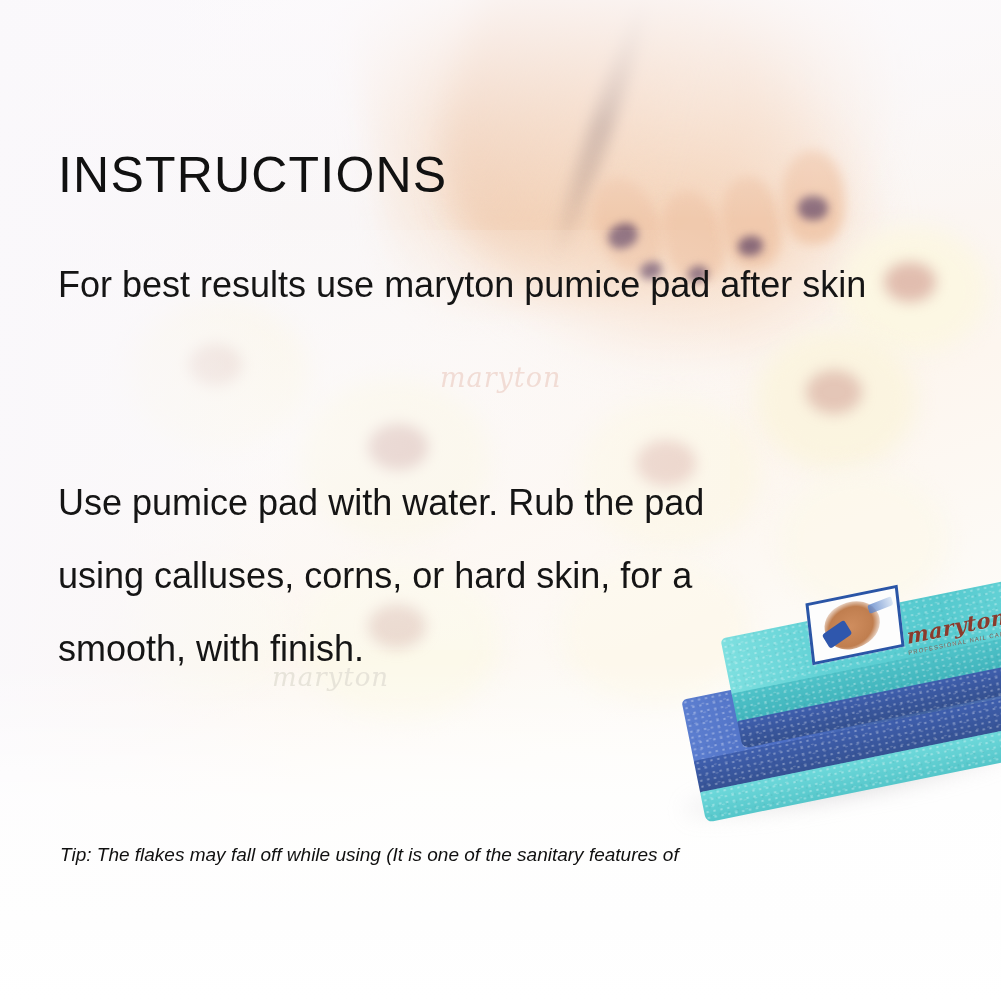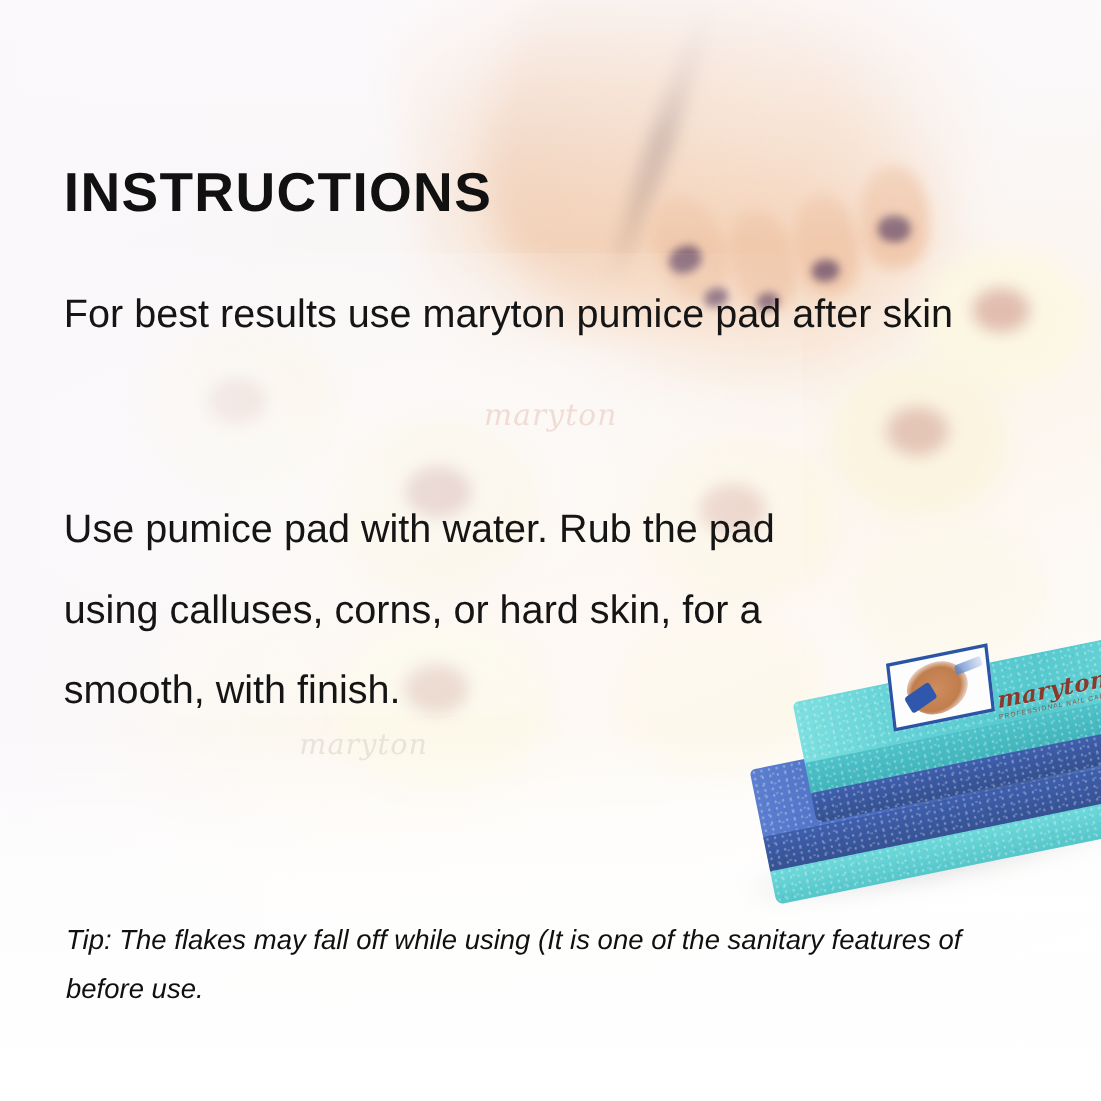--- a/index.html
+++ b/index.html
@@ -88,39 +88,39 @@
     user-select:none;
     white-space:nowrap;
   }
   .wm-1{left:440px;top:362px;font-size:27px;color:rgba(226,182,168,.42);}
   .wm-2{left:272px;top:662px;font-size:26px;color:rgba(228,224,214,.88);}
 
   
   .title{
     position:absolute;left:58px;top:112px;
     font-size:50px;
-    font-weight:700;
+    font-weight:400;
     letter-spacing:1.2px;
     color:#111;
     white-space:nowrap;
   }
   .para{
     position:absolute;left:58px;
     font-size:36px;
     line-height:73px;
     color:#151515;
     white-space:nowrap;
   }
   #para-1{top:248px;}
-  #para-2{top:444px;}
+  #para-2{top:466px;}
   .para .ln{display:block;}
 
   .tip{
     position:absolute;left:60px;top:833px;width:890px;
-    font-size:25px;
+    font-size:19px;
     line-height:44px;
     font-style:italic;
     color:#101010;
   }
   .tip .ln{display:block;white-space:nowrap;}
 
   
   #product{
     position:absolute;
     left:700px;top:588px;
@@ -335,16 +335,15 @@
   </div>
 
   <div class="para" id="para-2">
     <span class="ln">Use pumice pad with water. Rub the pad</span>
     <span class="ln">using calluses, corns, or hard skin, for a</span>
     <span class="ln">smooth, with finish.</span>
   </div>
 
   <div class="tip">
     <span class="ln">Tip: The flakes may fall off while using (It is one of the sanitary features of</span>
-    <span class="ln">before use.</span>
   </div>
 
 </div>
 
 </body></html>

